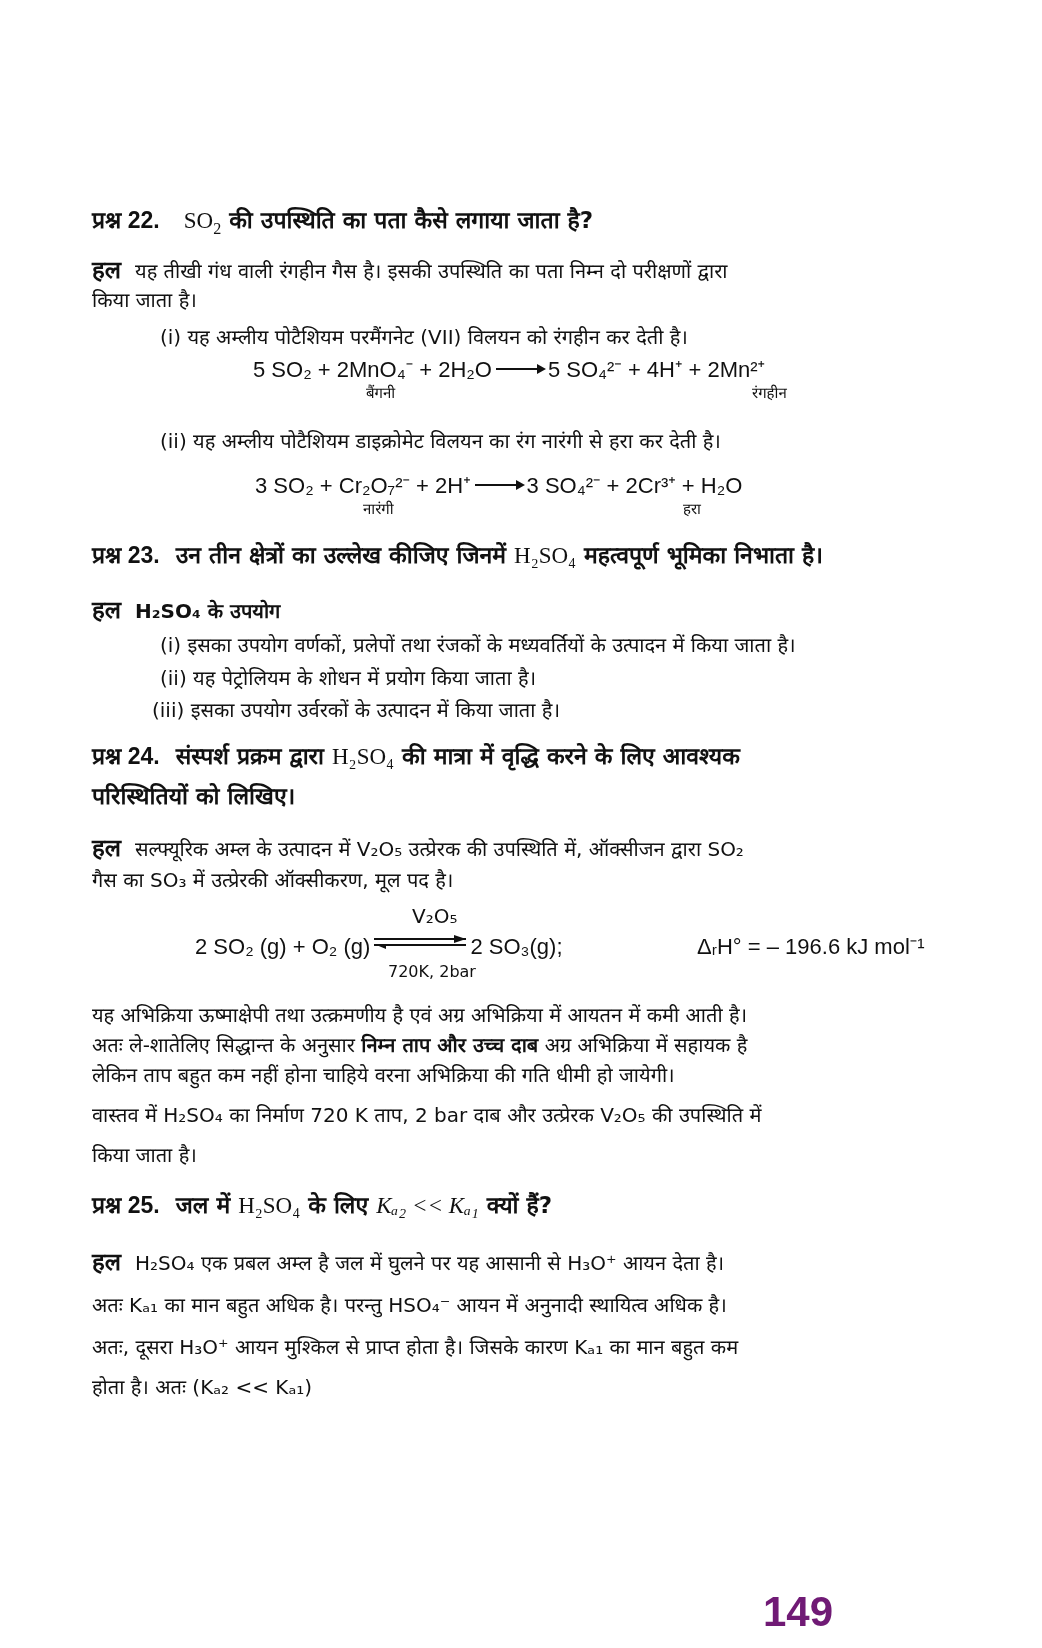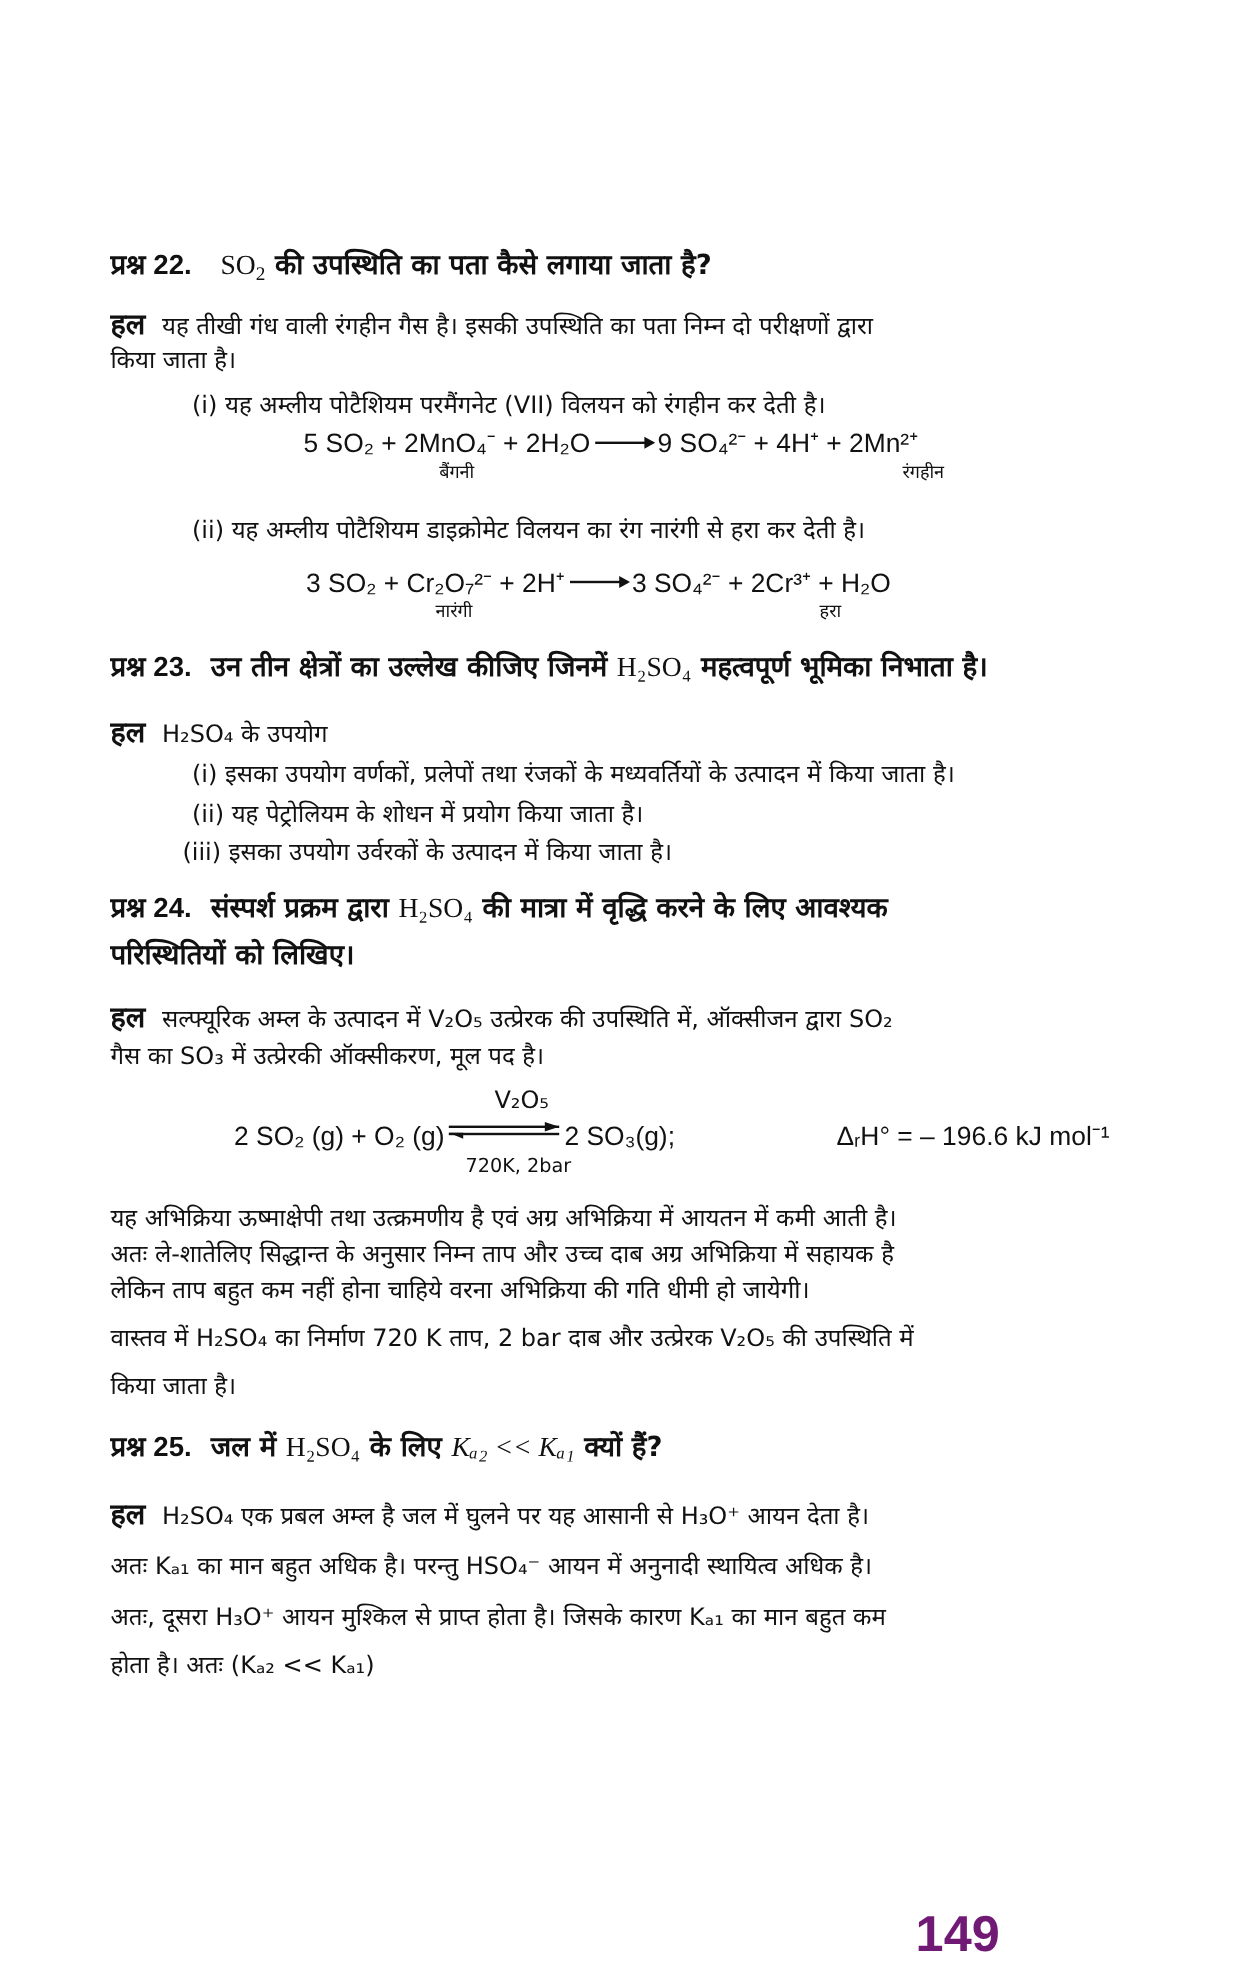--- a/index.html
+++ b/index.html
@@ -18,41 +18,41 @@
   .under { position: absolute; font-size: 15px; line-height: 18px; white-space: nowrap; }
   .arrow { display: inline-block; width: 48px; border-top: 2px solid #111; position: relative; top: -7px; margin: 0 4px; }
   .arrow::after { content: ""; position: absolute; right: -2px; top: -6px; border-left: 9px solid #111; border-top: 5px solid transparent; border-bottom: 5px solid transparent; }
   .eqarrow { display: inline-block; position: relative; width: 92px; height: 12px; margin: 0 4px; top: -4px; }
   .eqarrow .top { position: absolute; left: 0; right: 0; top: 0; border-top: 2px solid #111; }
   .eqarrow .top::after { content: ""; position: absolute; right: 0; top: -8px; border-left: 12px solid #111; border-top: 4px solid transparent; border-bottom: 4px solid transparent; transform: translateY(3px); }
   .eqarrow .bot { position: absolute; left: 0; right: 0; top: 6px; border-top: 2px solid #111; }
   .eqarrow .bot::before { content: ""; position: absolute; left: 0; top: -2px; border-right: 12px solid #111; border-top: 0 solid transparent; border-bottom: 5px solid transparent; }
   sub, sup { font-size: 70%; }
   .pagenum { position: absolute; left: 763px; top: 1588px; color: #701a75; font-family: "Liberation Sans", sans-serif; font-weight: bold; font-size: 42px; }
-  .bold { font-weight: normal; }
+  .bold { font-weight: bold; }
 </style>
 </head>
 <body>
 
 <div class="page">
 
   <div class="line q" style="top:205px;">
     <span class="qnum">प्रश्न 22.</span>
     <span class="serifchem"><span>SO</span><sub>2</sub></span><span> की उपस्थिति का पता कैसे लगाया जाता है?</span>
   </div>
 
   <div class="line body" style="top:255px;">
     <span class="hal">हल</span><span>यह तीखी गंध वाली रंगहीन गैस है। इसकी उपस्थिति का पता निम्न दो परीक्षणों द्वारा</span>
   </div>
   <div class="line body" style="top:285px;">किया जाता है।</div>
 
   <div class="line body indent1" style="top:322px;">(i) यह अम्लीय पोटैशियम परमैंगनेट (VII) विलयन को रंगहीन कर देती है।</div>
 
   <div class="eq" style="left:253px; top:356px;">
-    <span>5 SO₂ + 2MnO₄⁻ + 2H₂O</span><span class="arrow"></span><span>9 SO₄²⁻ + 4H⁺ + 2Mn²⁺</span>
+    <span>5 SO₂ + 2MnO₄⁻ + 2H₂O</span><span class="arrow"></span><span>5 SO₄²⁻ + 4H⁺ + 2Mn²⁺</span>
   </div>
   <div class="under" style="left:366px; top:384px;">बैंगनी</div>
   <div class="under" style="left:752px; top:384px;">रंगहीन</div>
 
   <div class="line body indent1" style="top:426px;">(ii) यह अम्लीय पोटैशियम डाइक्रोमेट विलयन का रंग नारंगी से हरा कर देती है।</div>
 
   <div class="eq" style="left:255px; top:472px;">
     <span>3 SO₂ + Cr₂O₇²⁻ + 2H⁺</span><span class="arrow"></span><span>3 SO₄²⁻ + 2Cr³⁺ + H₂O</span>
   </div>
   <div class="under" style="left:363px; top:500px;">नारंगी</div>

